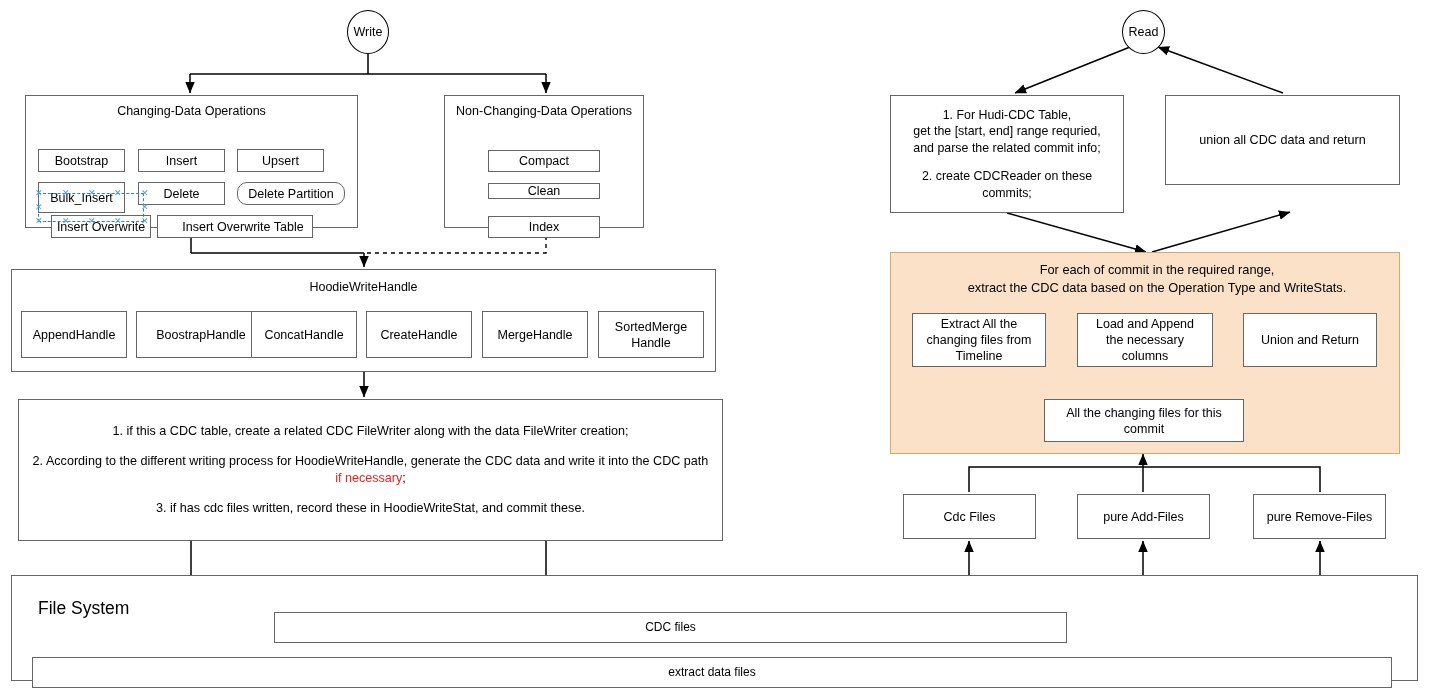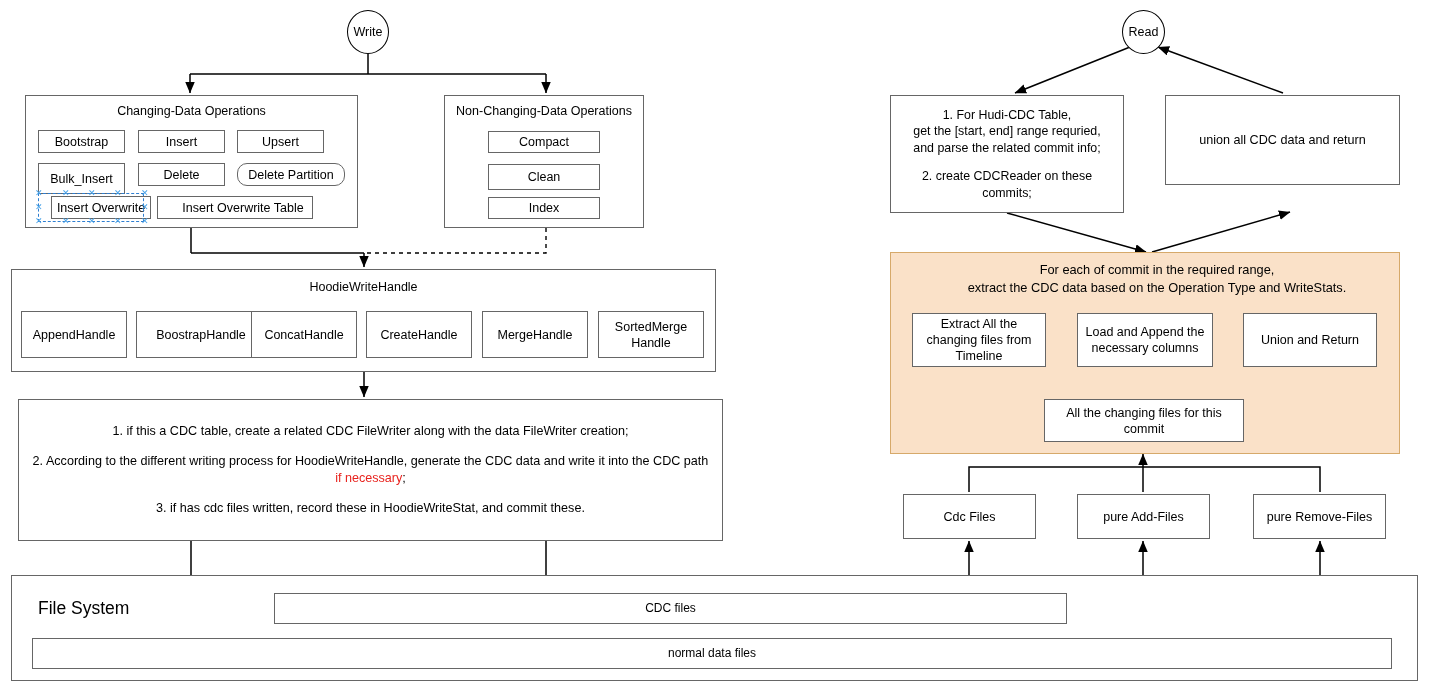--- a/index.html
+++ b/index.html
@@ -31,21 +31,21 @@
     display: flex;
     align-items: center;
     justify-content: center;
     text-align: center;
     background: #ffffff;
     border: 1.6px solid #666666;
     font-size: 12.5px;
     line-height: 1.28;
     color: #000;
   }
-  .node.thin { border-width: 1.3px; }
+  .node.thin { border-width: 1.3px; margin-top: 19px; }
   .group {
     position: absolute;
     box-sizing: border-box;
     background: #ffffff;
     border: 1.7px solid #666666;
   }
   .group-title {
     position: absolute;
     left: 0; right: 0;
     text-align: center;
@@ -211,21 +211,21 @@
   <div class="handle" style="left:62px; top:190px;">✕</div>
   <div class="handle" style="left:114px; top:190px;">✕</div>
   <div class="handle" style="left:62px; top:218px;">✕</div>
   <div class="handle" style="left:114px; top:218px;">✕</div>
 
   <div class="group" style="left:444px; top:95px; width:200px; height:133px;">
   </div>
   <div class="group-title" style="left:444px; top:104px; width:200px;">Non-Changing-Data Operations</div>
 
   <div class="node thin" style="left:488px; top:131px; width:112px; height:22px;">Compact</div>
-  <div class="node thin" style="left:488px; top:164px; width:112px; height:26px;">Clean</div>
+  <div class="node thin" style="left:488px; top:164px; width:112px; height:16px;">Clean</div>
   <div class="node thin" style="left:488px; top:197px; width:112px; height:22px;">Index</div>
 
   <div class="group" style="left:11px; top:269px; width:705px; height:103px;">
   </div>
   <div class="group-title" style="left:11px; top:280px; width:705px;">HoodieWriteHandle</div>
 
   <div class="node" style="left:21px; top:311px; width:106px; height:47px;">AppendHandle</div>
   <div class="node" style="left:136px; top:311px; width:130px; height:47px;">BoostrapHandle</div>
   <div class="node" style="left:251px; top:311px; width:106px; height:47px;">ConcatHandle</div>
   <div class="node" style="left:366px; top:311px; width:106px; height:47px;">CreateHandle</div>
@@ -238,21 +238,21 @@
     <p class="para cdc-block-line"><span>2. According to the different writing process for HoodieWriteHandle, generate the CDC data and write it into the CDC path </span><span class="red">if necessary</span><span>;</span></p>
     <div class="gap"></div>
     <p class="para cdc-block-line">3. if has cdc files written, record these in HoodieWriteStat, and commit these.</p>
   </div>
 
   <div class="group" style="left:11px; top:575px; width:1407px; height:106px;">
   </div>
   <div class="fs-label" style="left:38px; top:598px;">File System</div>
 
   <div class="node thin" style="left:274px; top:593px; width:793px; height:31px; font-size:12px;">CDC files</div>
-  <div class="node thin" style="left:32px; top:638px; width:1360px; height:31px; font-size:12px;">normal data files</div>
+  <div class="node thin" style="left:32px; top:638px; width:1360px; height:31px; font-size:12px;">extract data files</div>
 
   <div class="terminal" style="left:1122px; top:10px; width:43px; height:44px;">
     <span>Read</span>
   </div>
 
   <div class="textbox" style="left:890px; top:95px; width:234px; height:118px; display:flex; flex-direction:column; justify-content:center; font-size:12.4px;">
     <span>1. For Hudi-CDC Table,</span>
     <span>get the [start, end] range requried,</span>
     <span>and parse the related commit info;</span>
     <div style="height:11px;"></div>
@@ -263,21 +263,21 @@
   <div class="textbox" style="left:1165px; top:95px; width:235px; height:90px; display:flex; align-items:center; justify-content:center;">union all CDC data and return</div>
 
   <div class="orange-panel" style="left:890px; top:252px; width:510px; height:202px;">
   </div>
   <div class="panel-caption" style="left:890px; top:261px; width:510px;padding-left:12px;">
     <span>For each of commit in the required range,</span><br>
     <span>extract the CDC data based on the Operation Type and WriteStats.</span>
   </div>
 
   <div class="node" style="left:912px; top:313px; width:134px; height:54px; padding:0 6px;">Extract All the changing files from Timeline</div>
-  <div class="node" style="left:1077px; top:313px; width:136px; height:54px; padding:0 6px;">Load and Append the necessary columns</div>
+  <div class="node" style="left:1077px; top:313px; width:136px; height:54px; padding:0 14px;">Load and Append the necessary columns</div>
   <div class="node" style="left:1243px; top:313px; width:134px; height:54px; padding:0 8px;">Union and Return</div>
 
   <div class="node" style="left:1044px; top:399px; width:200px; height:43px; padding:0 8px;">All the changing files for this commit</div>
 
   <div class="node" style="left:903px; top:494px; width:133px; height:45px;">Cdc Files</div>
   <div class="node" style="left:1077px; top:494px; width:133px; height:45px;">pure Add-Files</div>
   <div class="node" style="left:1253px; top:494px; width:133px; height:45px;">pure Remove-Files</div>
 
 </div>
 

